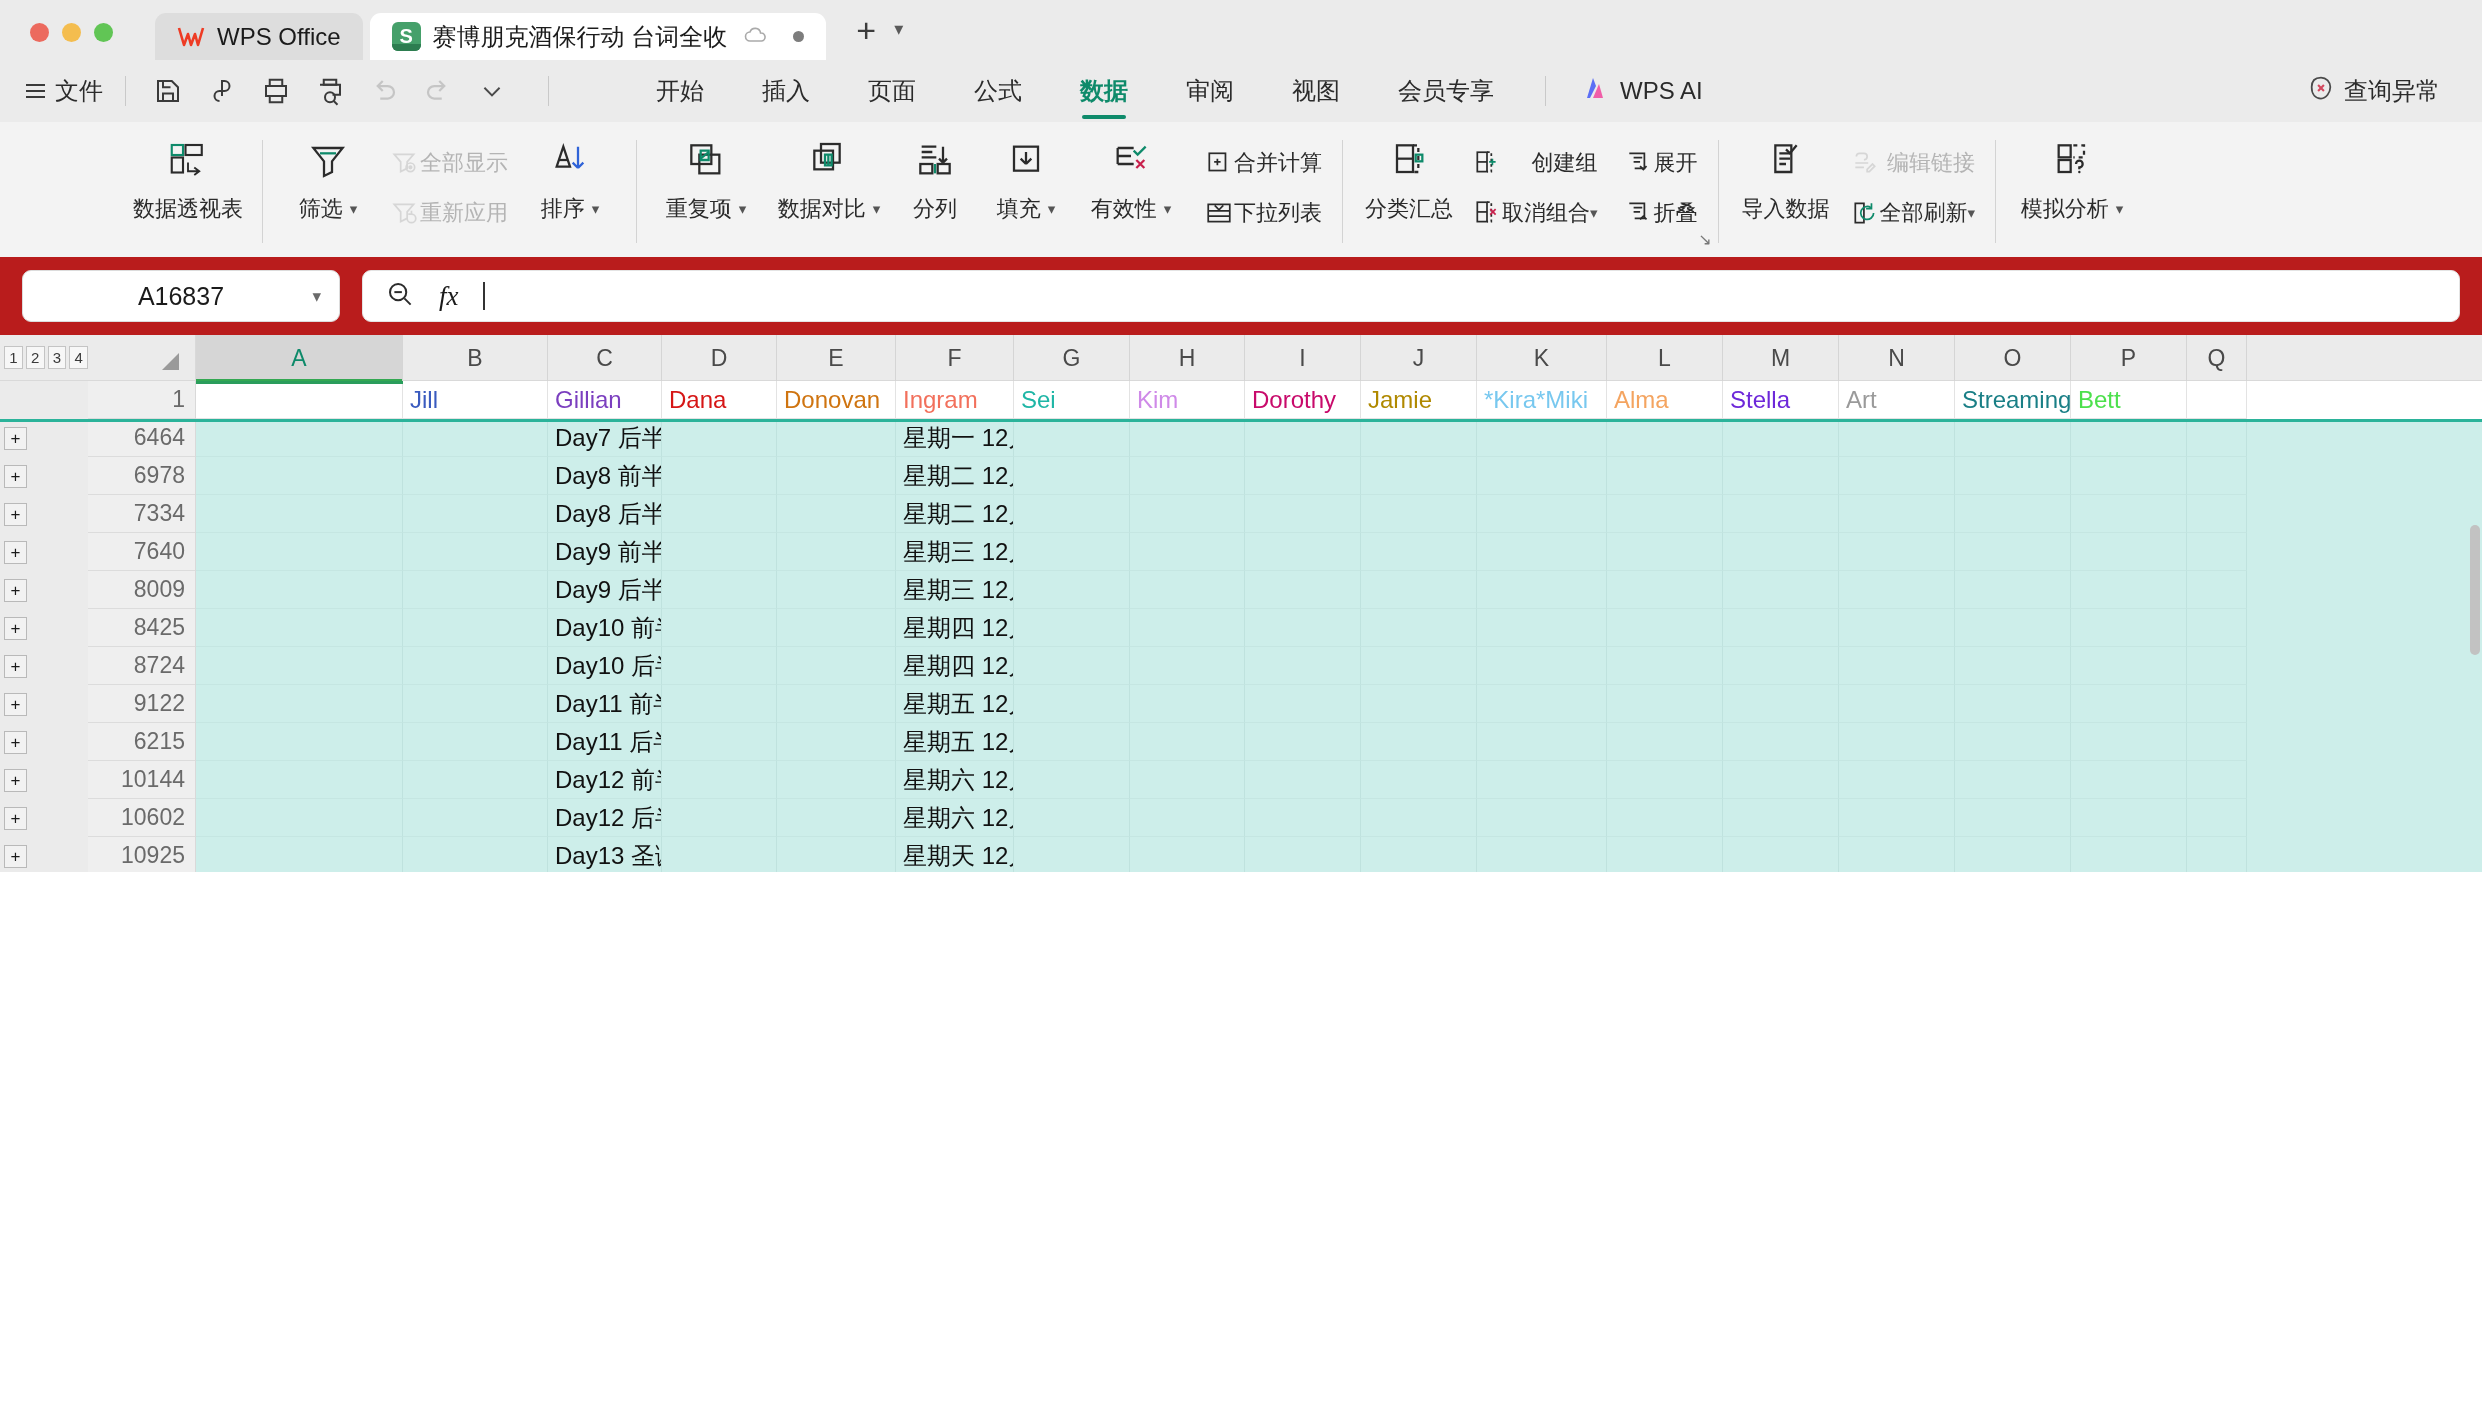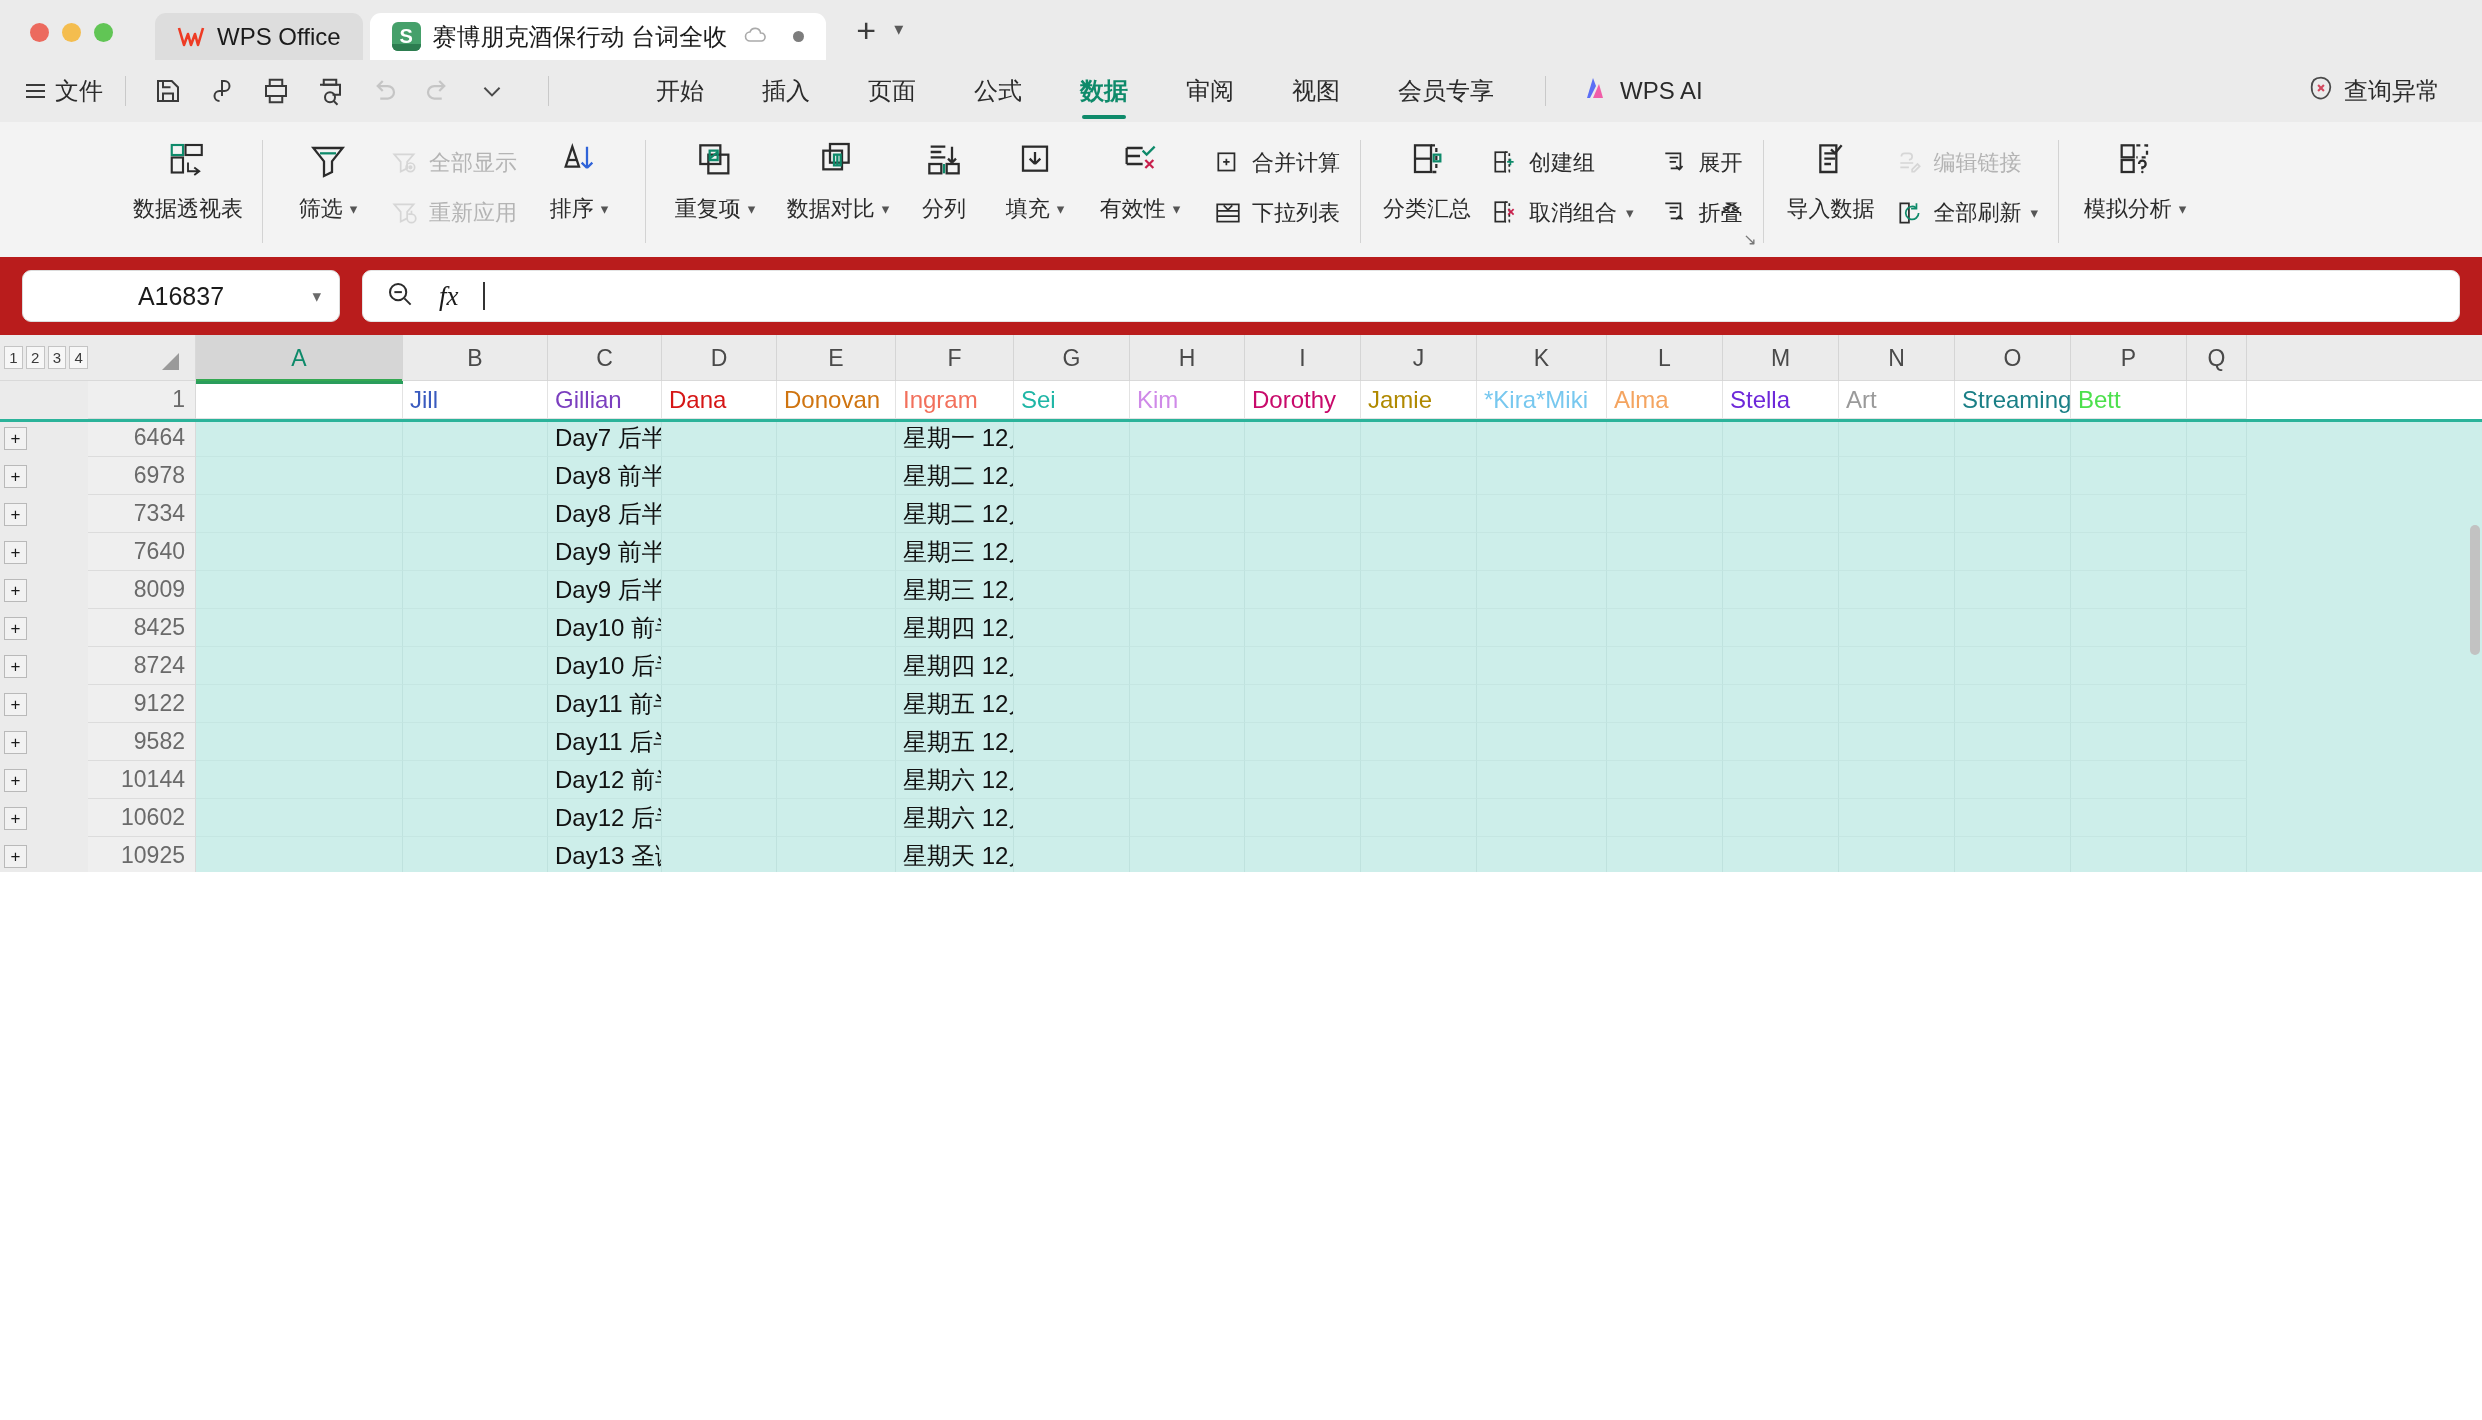--- a/index.html
+++ b/index.html
@@ -84,21 +84,21 @@
   .rgroup { display: flex; align-items: flex-start; padding: 0 12px; position: relative; }
   .rgroup + .rgroup::before {
     content: ""; position: absolute; left: 0; top: 12px; bottom: 14px; width: 1px; background: #d3d3d3;
   }
   .big-btn {
     width: 124px; display: flex; flex-direction: column; align-items: center;
     justify-content: flex-start; gap: 10px; padding-top: 12px;
   }
   .big-btn .lbl { font-size: 22px; color: #2b2b2b; white-space: nowrap; display:flex; align-items:center; gap:7px;}
   .col2 { display: flex; flex-direction: column; gap: 8px; padding-top: 14px; }
-  .sm-btn { display: flex; align-items: center; gap: 9px; font-size: 22px; color: #2b2b2b; height: 42px; padding: 0 8px; white-space: nowrap; }
+  .sm-btn { display: flex; align-items: center; font-size: 22px; color: #2b2b2b; height: 42px; padding: 0 8px; white-space: nowrap; justify-content: space-between; }
   .sm-btn.dis { color: #b4b4b4; }
   .sm-btn.dis svg { opacity: .45; }
   .chev { font-size: 15px; color: #555; }
   .dlg-launcher { position: absolute; right: 6px; bottom: 8px; font-size: 16px; color: #777; }
 
   
   .fbar { height: 78px; background: #b91c1c; display: flex; align-items: center; padding: 0 22px; gap: 22px; }
   .namebox {
     width: 318px; height: 52px; background: #fff; border: 1px solid #dcdcdc; border-radius: 9px;
     display: flex; align-items: center; justify-content: center; position: relative;
@@ -665,21 +665,21 @@
   <div class="rowhdr">
       <div class="rh">1</div>
       <div class="rh">6464</div>
       <div class="rh">6978</div>
       <div class="rh">7334</div>
       <div class="rh">7640</div>
       <div class="rh">8009</div>
       <div class="rh">8425</div>
       <div class="rh">8724</div>
       <div class="rh">9122</div>
-      <div class="rh">9582</div>
+      <div class="rh">6215</div>
       <div class="rh">10144</div>
       <div class="rh">10602</div>
       <div class="rh">10925</div>
     </div>
 
   <div class="cells">
       <div class="row hdrrow">
         <div class="cell" style="width: 207px; color: rgb(17, 17, 17);"></div>
         <div class="cell" style="width: 145px; color: rgb(58, 91, 191);">Jill</div>
         <div class="cell" style="width: 114px; color: rgb(123, 63, 191);">Gillian</div>

